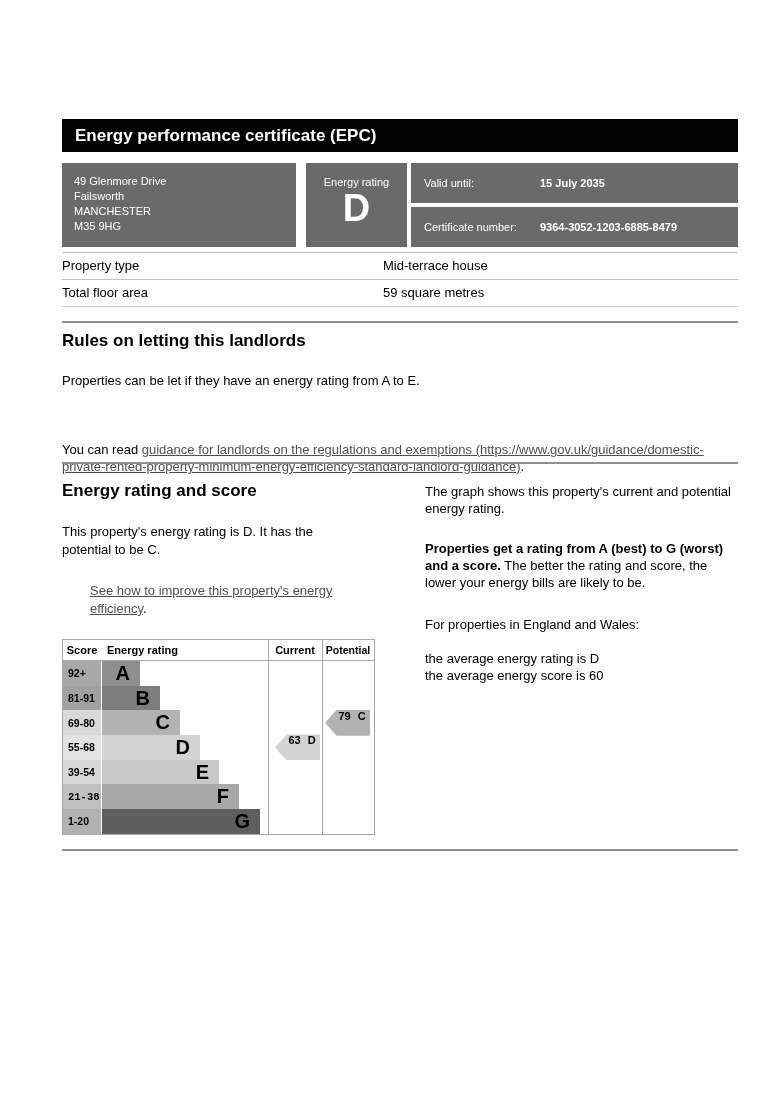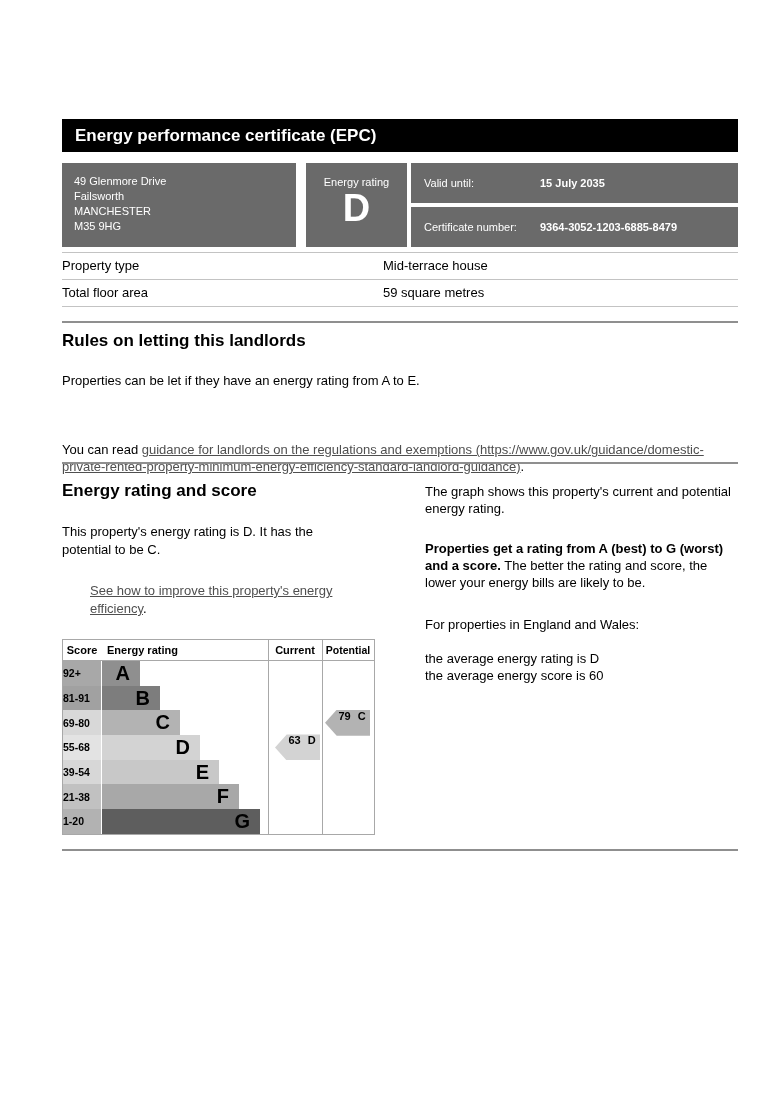--- a/index.html
+++ b/index.html
@@ -43,21 +43,21 @@
   .epc-chart { position:absolute; left:62px; top:639px; width:311px; height:194px; border:1px solid #a8a8a8; background:#fff; }
   .chart-header { position:absolute; top:0; left:0; right:0; height:20px; border-bottom:1px solid #a8a8a8; font-size:11px; font-weight:bold; }
   .chart-header span { position:absolute; line-height:20px; }
   .h-score { left:0; width:38px; text-align:center; }
   .h-rating { left:44px; }
   .h-current { left:205px; width:54px; text-align:center; }
   .h-potential { left:259px; width:52px; text-align:center; font-size:10.5px; }
   .chart-rows { position:absolute; top:21px; left:0; right:0; bottom:0; }
   .chart-row { position:relative; height:24.7px; }
   .score-cell { position:absolute; left:0; top:0; bottom:0; width:38px; box-sizing:border-box;
-    display:flex; align-items:center; font-size:10.5px; font-weight:bold; }
+    display:flex; align-items:center; padding-left:5px; font-size:10.5px; font-weight:bold; }
   .rating-bar { position:absolute; left:39px; top:0; bottom:0; box-sizing:border-box;
     display:flex; align-items:center; justify-content:flex-end; padding-right:10px;
     font-size:20px; font-weight:bold; }
   .chart-vline { position:absolute; top:0; bottom:0; width:1px; background:#a8a8a8; }
   .epc-arrow { position:absolute; width:45px; height:26px; box-sizing:border-box;
     clip-path:polygon(0 50%, 26% 0, 100% 0, 100% 100%, 26% 100%);
     display:flex; align-items:flex-start; justify-content:center; gap:7px;
     padding-left:9px; font-size:11px; font-weight:bold; }
   #current-arrow { left:212px; }
   #potential-arrow { left:262px; }
@@ -155,21 +155,21 @@
         </div>
         <div class="chart-row">
           <div class="score-cell" style="background: rgb(227, 227, 227);">55-68</div>
           <div class="rating-bar" style="background: rgb(211, 211, 211); width: 98px;">D</div>
         </div>
         <div class="chart-row">
           <div class="score-cell" style="background: rgb(215, 215, 215);">39-54</div>
           <div class="rating-bar" style="background: rgb(200, 200, 200); width: 117px;">E</div>
         </div>
         <div class="chart-row">
-          <div class="score-cell" style="background: rgb(193, 193, 193);">21-38</div>
+          <div class="score-cell" style="background: rgb(193, 193, 193); font-family: Liberation Mono, monospace;">21-38</div>
           <div class="rating-bar" style="background: rgb(168, 168, 168); width: 137px;">F</div>
         </div>
         <div class="chart-row">
           <div class="score-cell" style="background: rgb(178, 178, 178);">1-20</div>
           <div class="rating-bar" style="background: rgb(94, 94, 94); width: 158px;">G</div>
         </div>
       </div>
     <div class="epc-arrow" id="current-arrow" style="background: rgb(211, 211, 211); top: 94.4px;">
       <span>63</span>
         <span>D</span>

